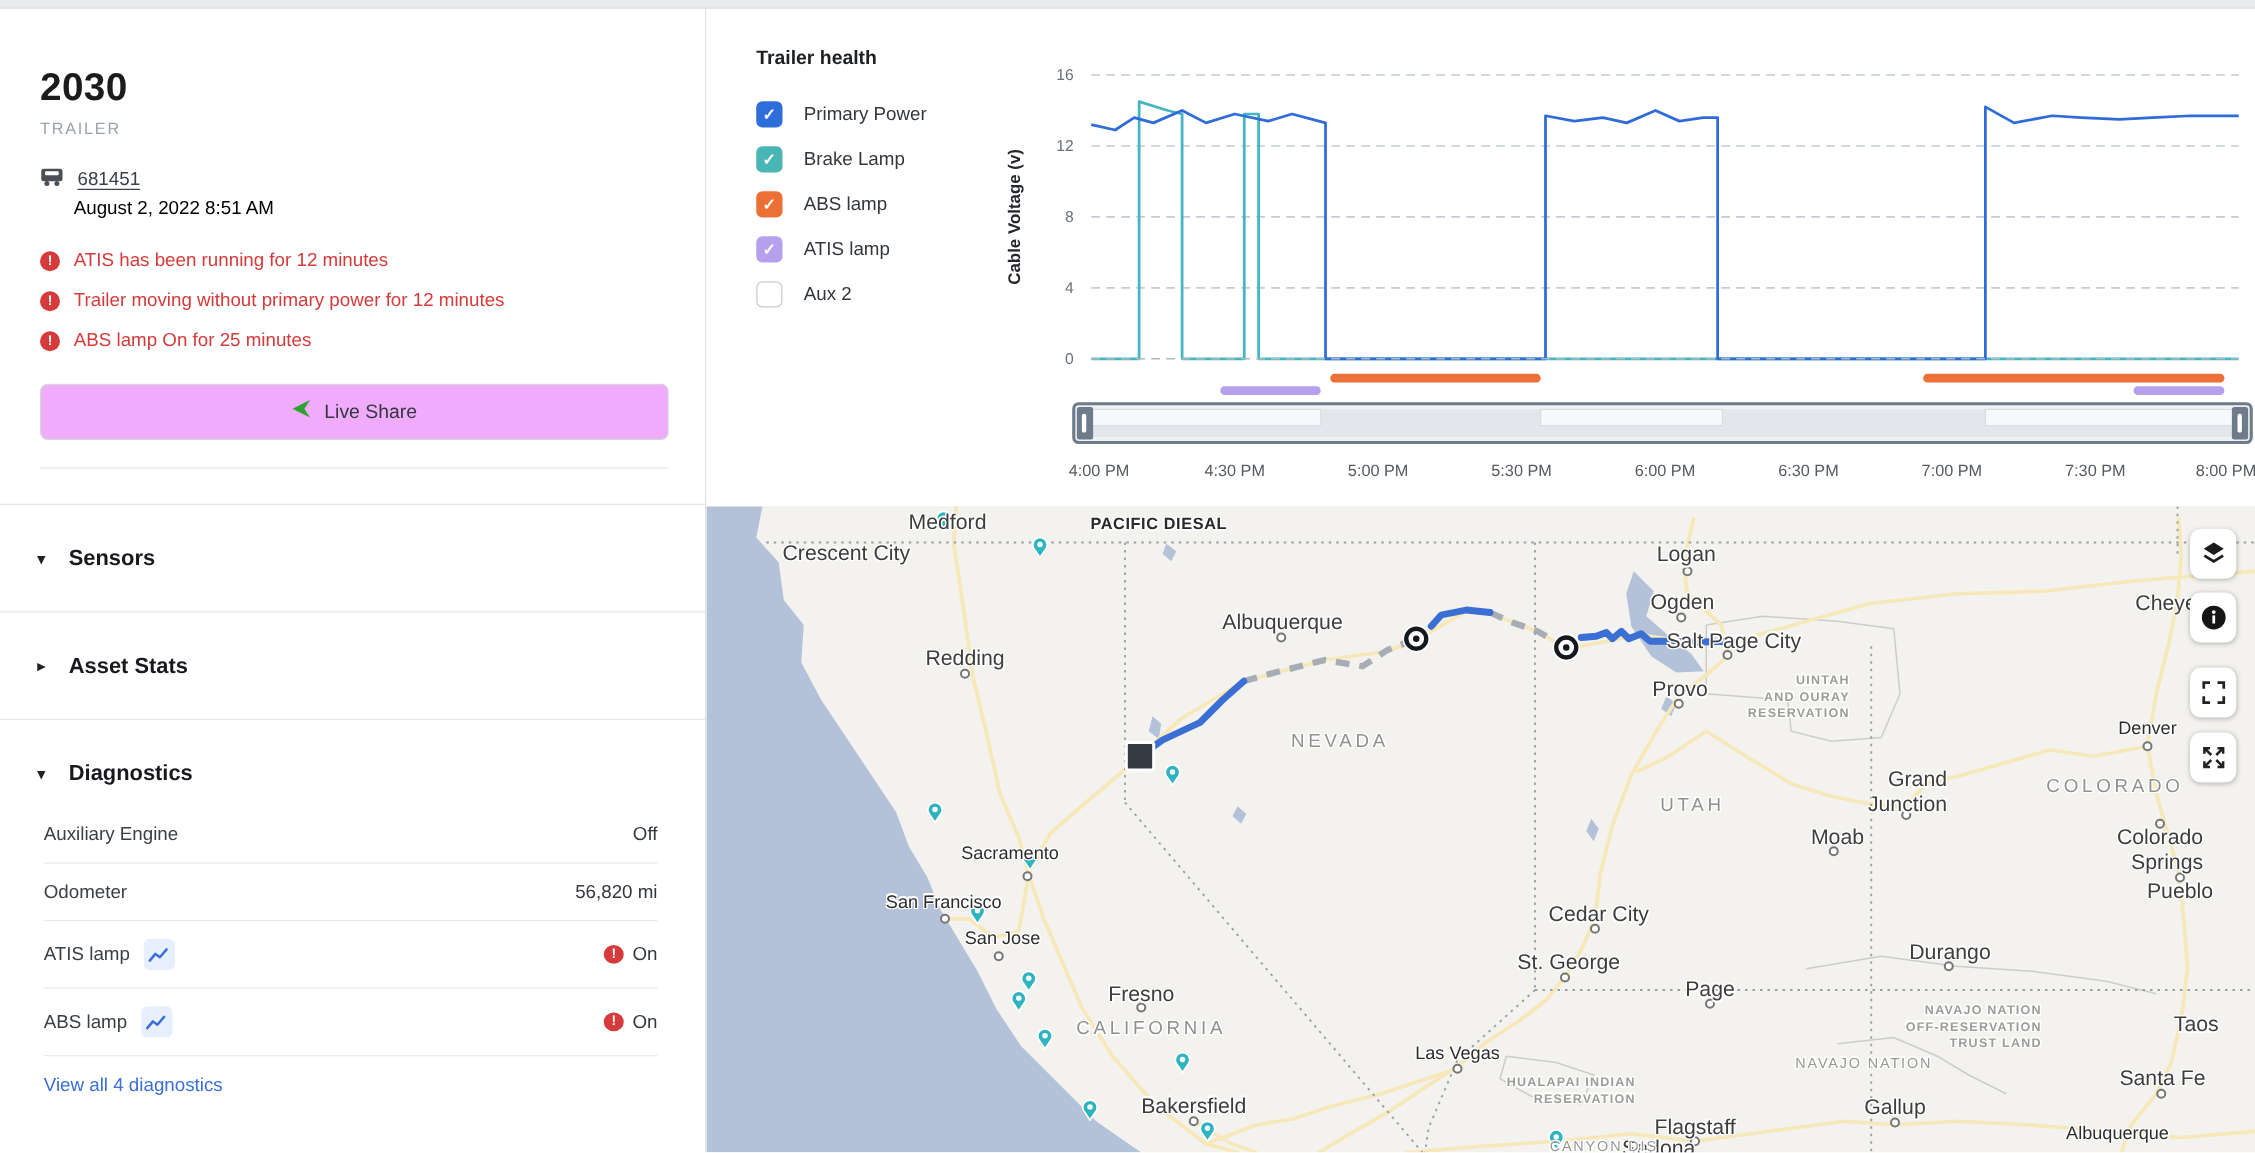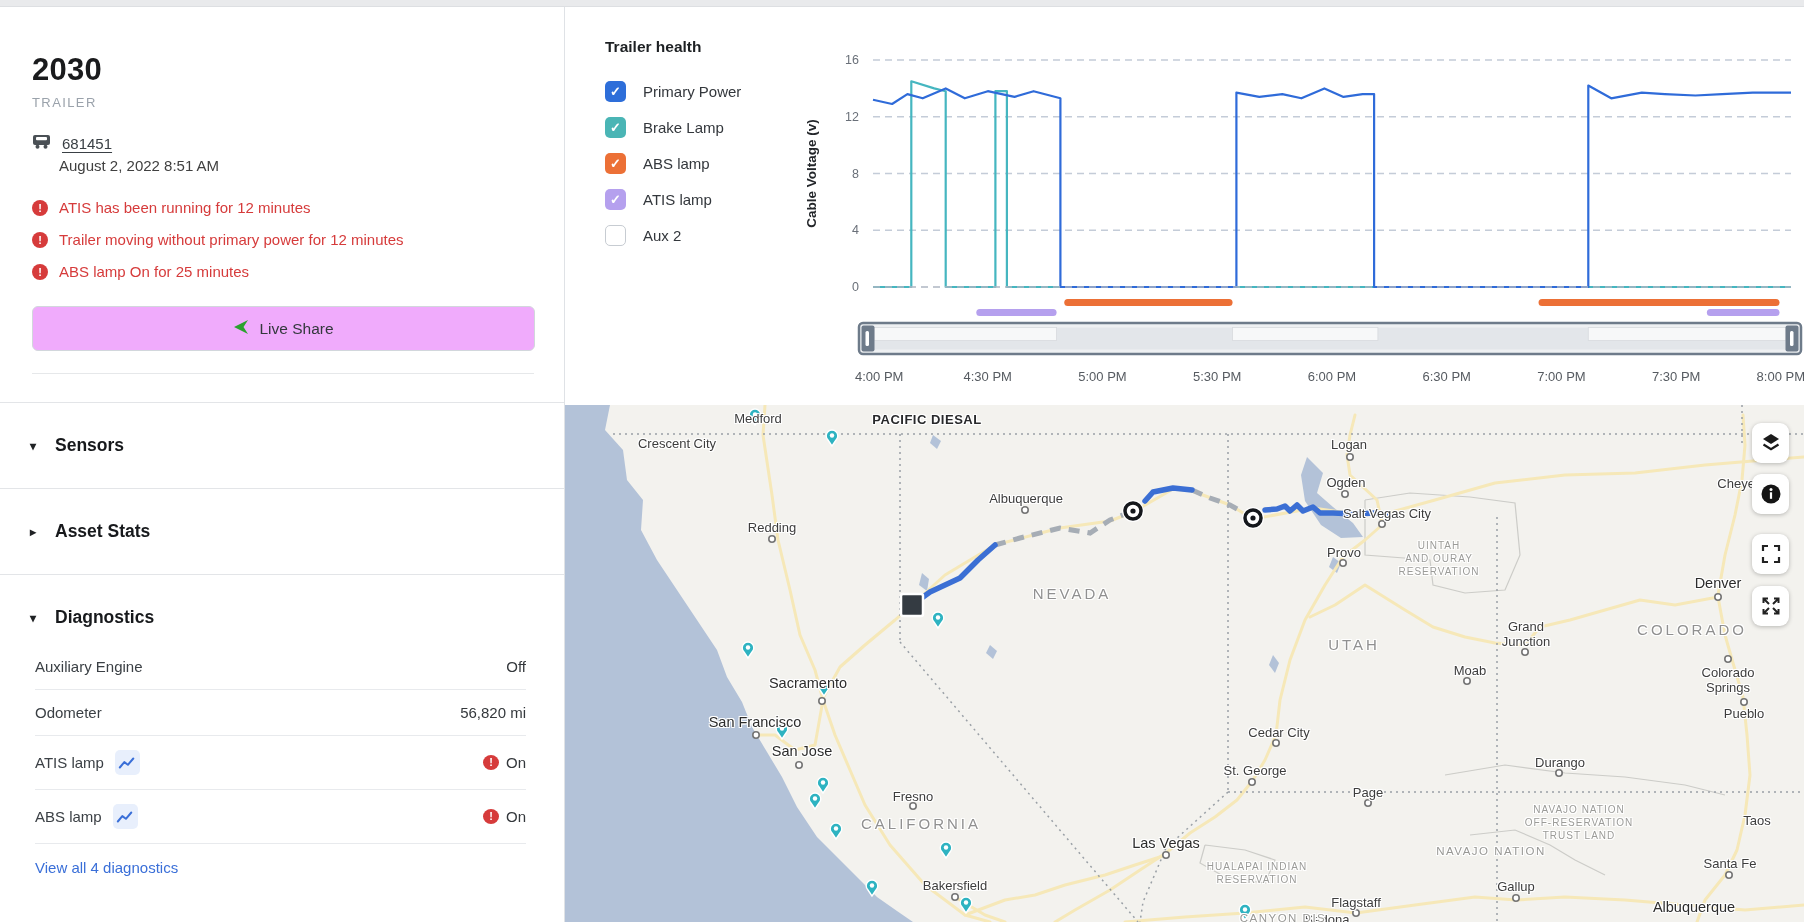--- a/index.html
+++ b/index.html
@@ -8,21 +8,21 @@
   #top-strip{position:absolute;left:0;top:0;width:100%;height:6px;background:#e9eaec;border-bottom:1px solid #dddfe2;z-index:5;}
 
   
   #left{position:absolute;left:0;top:0;width:565px;height:922px;background:#fff;border-right:1px solid #dfe2e6;box-sizing:border-box;z-index:4;}
   .head-card{padding:30px 30px 0 32px;}
   .asset-title{font-size:31px;font-weight:700;color:#1a1b1d;margin:22px 0 7px;letter-spacing:.3px;}
   .asset-sub{font-size:13px;color:#9aa2ab;letter-spacing:1.4px;}
   .info-row{display:flex;align-items:center;gap:11px;margin-top:24px;font-size:15px;color:#3a4045;}
   .info-row.addr{margin-top:13px;}
   .veh-link{color:#3a4045;text-decoration:underline;text-underline-offset:3px;cursor:pointer;}
-  .date-row{margin:5px 0 0 27px;font-size:15px;color:#404040;}
+  .date-row{margin:5px 0 0 27px;font-size:15px;color:#000000;}
   .alerts{margin-top:25px;display:flex;flex-direction:column;gap:15px;}
   .alert-row{display:flex;align-items:center;gap:11px;font-size:15px;color:#d63b3b;}
   .alert-ico{flex:0 0 16px;width:16px;height:16px;border-radius:50%;background:#d63b3b;color:#fff;font-size:11px;font-weight:700;line-height:16px;text-align:center;}
   .live-share{margin:26px 0 0 0;width:503px;height:45px;background:#f0abfc;border:1px solid #d2d7dc;border-radius:6px;display:flex;align-items:center;justify-content:center;gap:10px;font-size:15.5px;color:#33383d;cursor:pointer;font-family:inherit;}
   .head-pad{height:22px;border-bottom:1px solid #e6e8ea;}
   .head-gap{height:28px;border-bottom:1px solid #e3e5e8;}
   .section-header{display:flex;align-items:center;gap:13px;padding:32px 30px;font-size:17.5px;font-weight:700;color:#17191c;cursor:pointer;}
   .section-header.diag{padding-bottom:12px;border-top:1px solid #e3e5e8;}
   .section{border-top:0px;}
   .sec-sensors{border-bottom:1px solid #e3e5e8;}
@@ -43,24 +43,24 @@
   .cbox{width:21px;height:21px;border-radius:5px;display:flex;align-items:center;justify-content:center;color:#fff;font-size:13px;font-weight:700;box-sizing:border-box;}
   .cbox.off{background:#fff;border:1.5px solid #c7ccd2;}
   .legend-label{font-size:15px;color:#33373c;}
   #chart-svg{position:absolute;left:0;top:0;}
 
   
   #map{position:absolute;left:565px;top:405px;width:1239px;height:517px;background:#f3f2ee;overflow:hidden;}
   #map-svg{position:absolute;left:0;top:0;}
   .map-label{position:absolute;transform:translate(-50%,-50%);white-space:pre-line;text-align:center;pointer-events:none;
     text-shadow:-1px -1px 0 #fff,1px -1px 0 #fff,-1px 1px 0 #fff,1px 1px 0 #fff,0 1px 0 #fff,0 -1px 0 #fff;}
-  .map-label.city{font-size:13px;color:#3d3d3d;}
+  .map-label.city{font-size:17px;color:#3d3d3d;text-align:right;}
   .map-label.city-lg{font-size:14.5px;color:#2c2c2c;font-weight:500;}
   .map-label.state{font-size:15px;color:#909090;letter-spacing:3px;font-weight:500;}
-  .map-label.region{font-size:10px;color:#9b9b98;letter-spacing:1px;font-weight:400;line-height:1.3;}
+  .map-label.region{font-size:10px;color:#9b9b98;letter-spacing:1px;font-weight:700;line-height:1.3;text-align:right;}
   .map-label.region-lg{font-size:11.5px;color:#989895;letter-spacing:1.5px;font-weight:500;}
   .map-label.poi{font-size:13px;color:#28292b;font-weight:600;letter-spacing:.5px;}
   .map-controls{position:absolute;right:15px;top:18px;z-index:6;display:flex;flex-direction:column;}
   .map-btn{width:37px;height:40px;background:#fff;border:0;border-radius:9px;box-shadow:0 1px 4px rgba(0,0,0,.25);display:flex;align-items:center;justify-content:center;cursor:pointer;padding:0;}
   .map-btn.b2{margin-top:11px;} .map-btn.b3{margin-top:20px;} .map-btn.b4{margin-top:12px;}
 </style>
 </head>
 <body>
 
 <div id="app">
@@ -384,21 +384,21 @@
         <div class="map-label city-lg" style="left: 243px; top: 278px;">Sacramento</div>
         <div class="map-label city-lg" style="left: 190px; top: 317px;">San Francisco</div>
         <div class="map-label city-lg" style="left: 237px; top: 346px;">San Jose</div>
         <div class="map-label city" style="left: 348px; top: 391px;">Fresno</div>
         <div class="map-label city" style="left: 390px; top: 480px;">Bakersfield</div>
         <div class="map-label state" style="left: 356px; top: 418px;">CALIFORNIA</div>
         <div class="map-label state" style="left: 507px; top: 188px;">NEVADA</div>
         <div class="map-label city-lg" style="left: 601px; top: 438px;">Las Vegas</div>
         <div class="map-label city" style="left: 784px; top: 39px;">Logan</div>
         <div class="map-label city" style="left: 781px; top: 77px;">Ogden</div>
-        <div class="map-label city" style="left: 822px; top: 108px;">Salt Vegas City</div>
+        <div class="map-label city" style="left: 822px; top: 108px;">Salt Page City</div>
         <div class="map-label city" style="left: 779px; top: 147px;">Provo</div>
         <div class="map-label region" style="left: 874px; top: 153px;">UINTAH
 AND OURAY
 RESERVATION</div>
         <div class="map-label state" style="left: 789px; top: 239px;">UTAH</div>
         <div class="map-label city" style="left: 714px; top: 327px;">Cedar City</div>
         <div class="map-label city" style="left: 690px; top: 365px;">St. George</div>
         <div class="map-label city" style="left: 905px; top: 265px;">Moab</div>
         <div class="map-label city" style="left: 961px; top: 229px;">Grand
 Junction</div>

